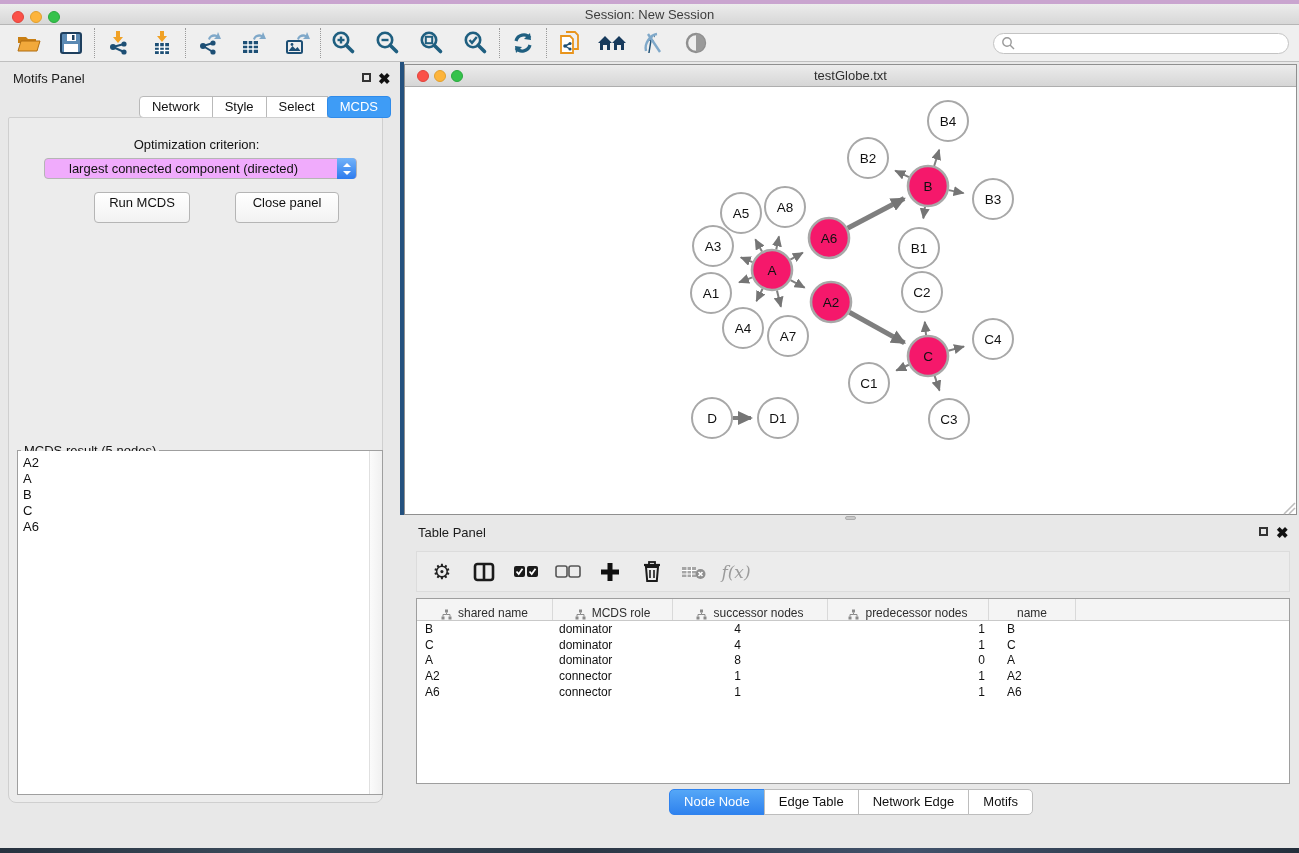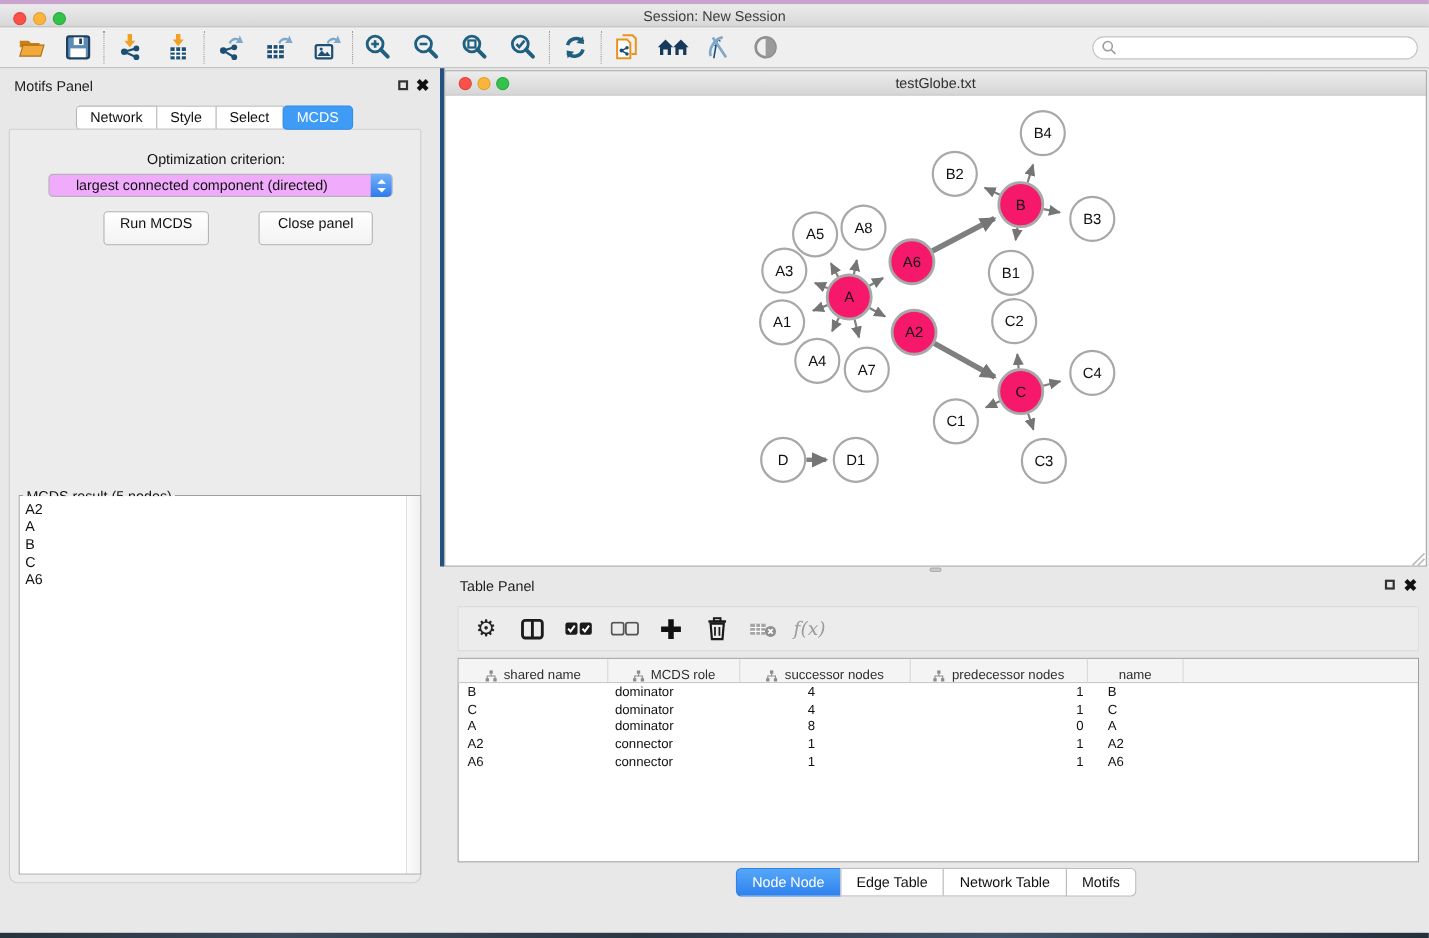--- a/index.html
+++ b/index.html
@@ -26,21 +26,21 @@
     border-bottom:1px solid #bfbfbf; display:flex; align-items:center; }
   .tbtn { width:30px; height:30px; display:flex; align-items:center; justify-content:center; flex:0 0 auto; }
   .tsep { width:1px; height:30px; border-left:1px dotted #9a9a9a; margin:0 8px; flex:0 0 auto; }
   .searchbox { position:absolute; right:10px; top:8px; width:296px; height:21px; background:#fff;
     border:1px solid #c3c3c3; border-radius:11px; display:flex; align-items:center; padding-left:7px; }
 
   
   .cp-header-title { position:absolute; left:13px; top:71px; font-size:13px; color:#1c1c1c; }
   .panel-float { position:absolute; width:9px; height:9px; border:2px solid #333; }
   .panel-close { position:absolute; font-size:15px; font-weight:bold; color:#111; line-height:12px; }
-  .cp-tabs { position:absolute; left:0; top:96px; width:391px; text-align:center; }
+  .cp-tabs { position:absolute; left:0; top:96px; width:391px; text-align:right; }
   .tabbtn { display:inline-block; font-size:13px; padding:2px 12px 3px; background:#fff;
     border:1px solid #b9b9b9; margin-left:-1px; color:#111; }
   .tabbtn.first { border-radius:4px 0 0 4px; }
   .tabbtn.sel { background:#3e9cf6; border-color:#2f8bea; color:#fff; border-radius:4px; position:relative; z-index:2; }
   .cp-card { position:absolute; left:8px; top:117px; width:375px; height:686px; background:#ececec;
     border:1px solid #cfcfcf; border-radius:2px 2px 8px 8px; }
   .opt-label { position:absolute; left:0; width:375px; top:19px; text-align:center; font-size:13px; color:#111; }
   .combo { position:absolute; left:35px; top:40px; width:313px; height:21px; background:#f0abfc;
     border:1px solid #b5b5b5; border-radius:4px; font-size:13px; color:#111; display:flex; align-items:center;
     padding-left:24px; }
@@ -576,17 +576,17 @@
           <div class="td0">A6</div>
           <div class="td1">connector</div>
           <div class="td2">1</div>
           <div class="td3">1</div>
           <div class="td4">A6</div>
           <div></div>
         </div>
       </div>
   </div>
 
-  <div class="tp-tabs" id="tp-tabs"><span class="btab first sel">Node Node</span><span class="btab">Edge Table</span><span class="btab">Network Table</span><span class="btab last">Motifs</span></div>
+  <div class="tp-tabs" id="tp-tabs"><span class="btab first sel">Node Node</span><span class="btab">Edge Table</span><span class="btab">Network Edge</span><span class="btab last">Motifs</span></div>
 
 
   <div class="desk-bottom"></div>
 </div>
 
 </body></html>

